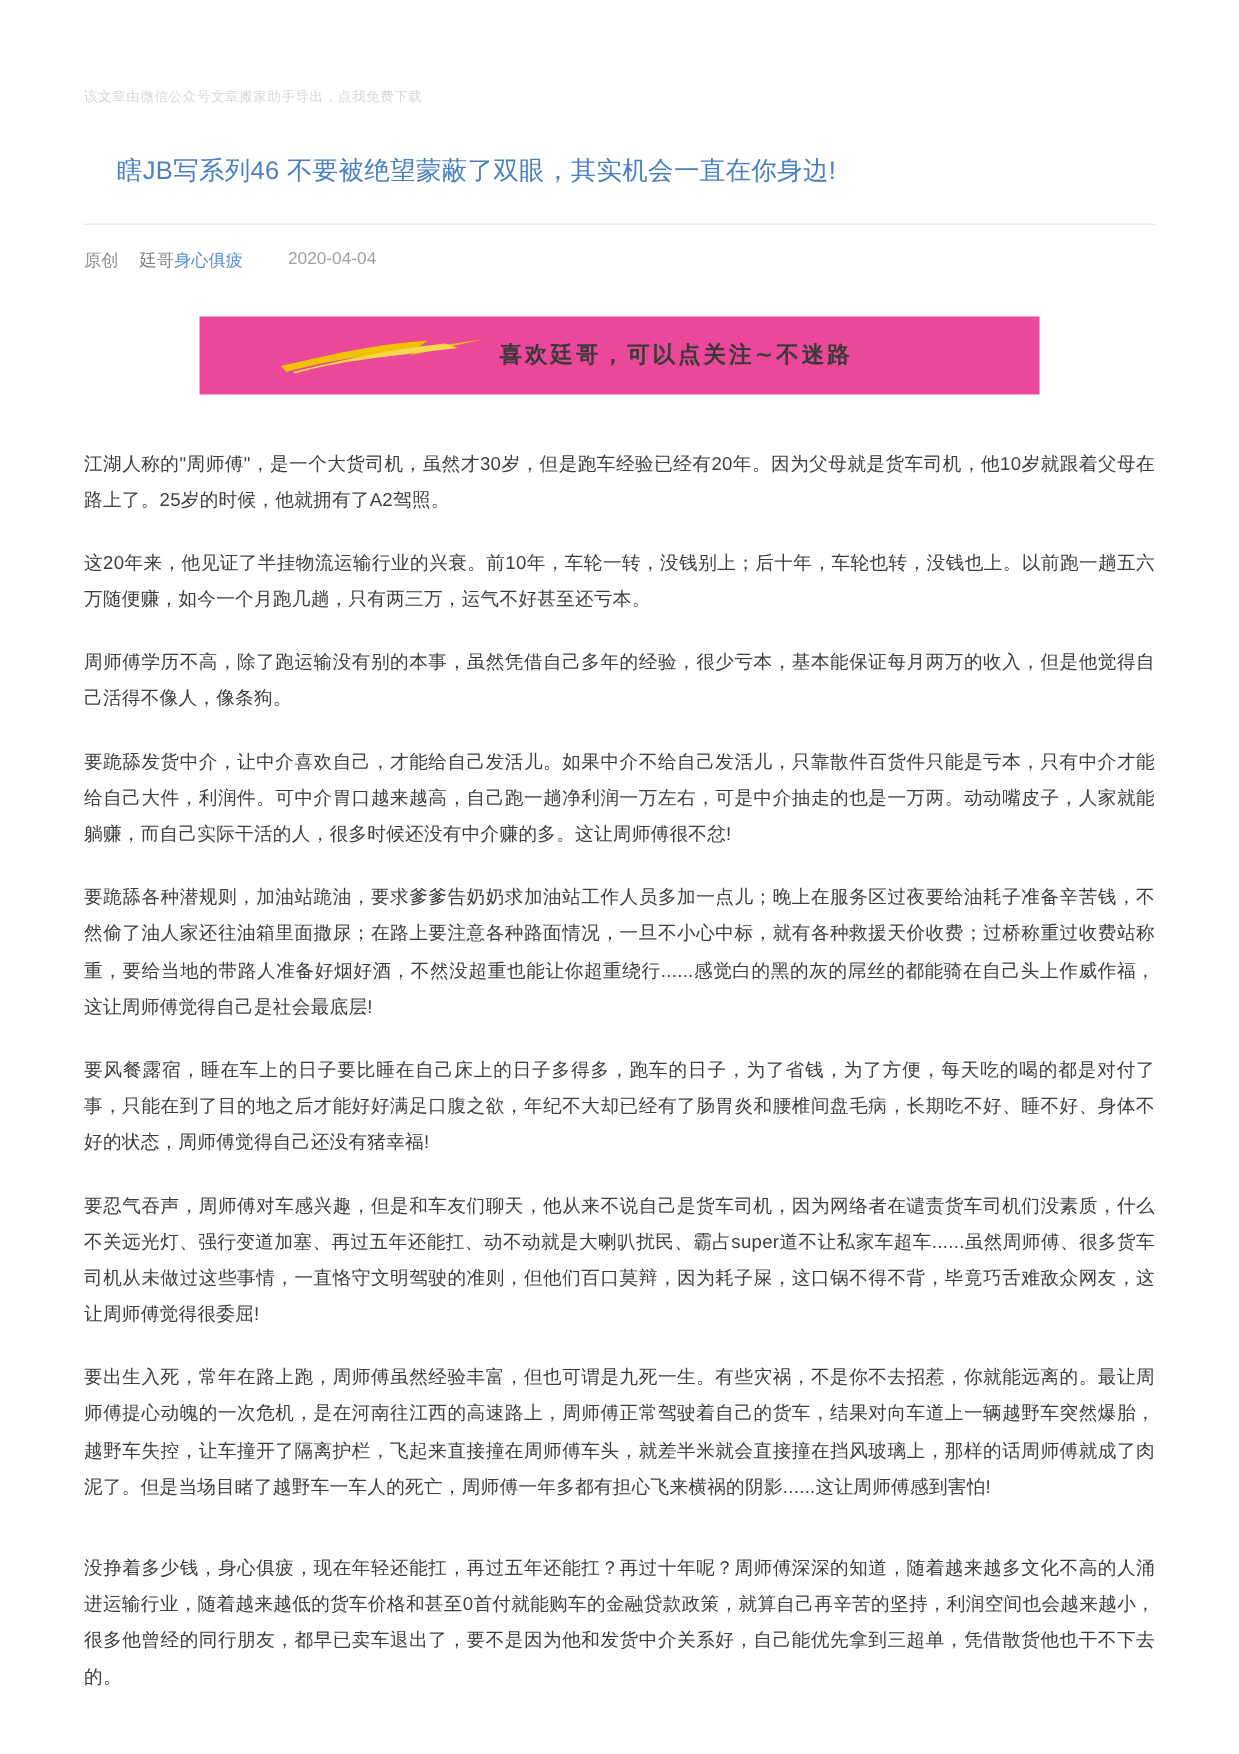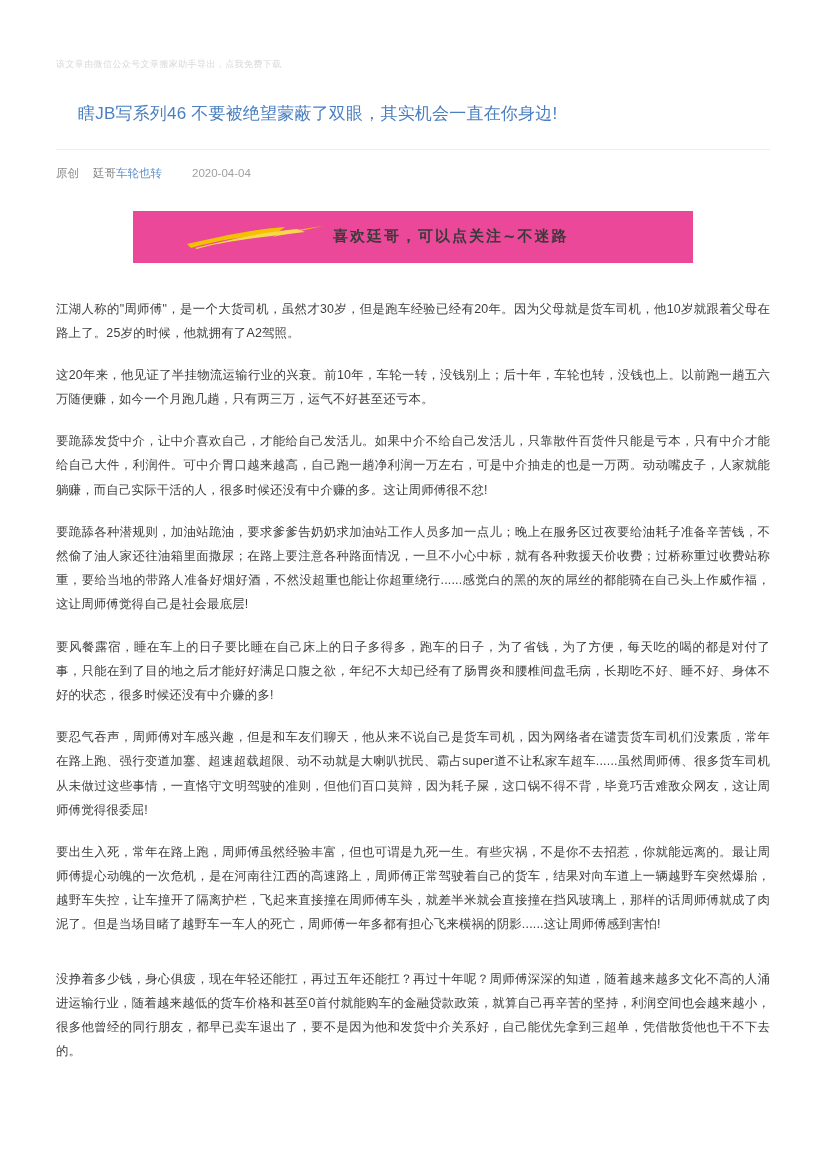--- a/index.html
+++ b/index.html
@@ -113,36 +113,37 @@
 
   <div class="watermark">该文章由微信公众号文章搬家助手导出，点我免费下载</div>
 
   <h1 class="article-title">瞎JB写系列46 不要被绝望蒙蔽了双眼，其实机会一直在你身边!</h1>
 
   <div class="meta-divider"></div>
 
   <div class="meta-row">
     <span class="m-original">原创</span>
     <span class="m-author">廷哥</span>
-    <span class="m-account">车轮也转</span>
+    <span class="m-account">身心俱疲</span>
     <span class="m-date">2020-04-04</span>
   </div>
 
   <div class="banner">
     <svg class="banner-arrow" viewBox="0 0 140 26">
       <path d="M2 20 C 30 14, 60 6, 100 3 L 92 9 L 138 2 L 88 13 L 96 9 C 62 12, 30 17, 6 24 Z" fill="#f2c200"></path>
       <path d="M10 24 C 40 17, 72 9, 112 5 L 120 8 L 70 14 C 46 17, 24 21, 12 25 Z" fill="#f6d84f"></path>
     </svg>
     <div class="banner-text">喜欢廷哥，可以点关注~不迷路</div>
   </div>
 
   <div class="body-text">
     <p>江湖人称的"周师傅"，是一个大货司机，虽然才30岁，但是跑车经验已经有20年。因为父母就是货车司机，他10岁就跟着父母在路上了。25岁的时候，他就拥有了A2驾照。</p>
     <p>这20年来，他见证了半挂物流运输行业的兴衰。前10年，车轮一转，没钱别上；后十年，车轮也转，没钱也上。以前跑一趟五六万随便赚，如今一个月跑几趟，只有两三万，运气不好甚至还亏本。</p>
+    <p>周师傅学历不高，除了跑运输没有别的本事，虽然凭借自己多年的经验，很少亏本，基本能保证每月两万的收入，但是他觉得自己活得不像人，像条狗。</p>
     <p>要跪舔发货中介，让中介喜欢自己，才能给自己发活儿。如果中介不给自己发活儿，只靠散件百货件只能是亏本，只有中介才能给自己大件，利润件。可中介胃口越来越高，自己跑一趟净利润一万左右，可是中介抽走的也是一万两。动动嘴皮子，人家就能躺赚，而自己实际干活的人，很多时候还没有中介赚的多。这让周师傅很不忿!</p>
     <p>要跪舔各种潜规则，加油站跪油，要求爹爹告奶奶求加油站工作人员多加一点儿；晚上在服务区过夜要给油耗子准备辛苦钱，不然偷了油人家还往油箱里面撒尿；在路上要注意各种路面情况，一旦不小心中标，就有各种救援天价收费；过桥称重过收费站称重，要给当地的带路人准备好烟好酒，不然没超重也能让你超重绕行......感觉白的黑的灰的屌丝的都能骑在自己头上作威作福，这让周师傅觉得自己是社会最底层!</p>
-    <p>要风餐露宿，睡在车上的日子要比睡在自己床上的日子多得多，跑车的日子，为了省钱，为了方便，每天吃的喝的都是对付了事，只能在到了目的地之后才能好好满足口腹之欲，年纪不大却已经有了肠胃炎和腰椎间盘毛病，长期吃不好、睡不好、身体不好的状态，很多时候还没有中介赚的多!</p>
-    <p>要忍气吞声，周师傅对车感兴趣，但是和车友们聊天，他从来不说自己是货车司机，因为网络者在谴责货车司机们没素质，常年在路上跑、强行变道加塞、超速超载超限、动不动就是大喇叭扰民、霸占super道不让私家车超车......虽然周师傅、很多货车司机从未做过这些事情，一直恪守文明驾驶的准则，但他们百口莫辩，因为耗子屎，这口锅不得不背，毕竟巧舌难敌众网友，这让周师傅觉得很委屈!</p>
+    <p>要风餐露宿，睡在车上的日子要比睡在自己床上的日子多得多，跑车的日子，为了省钱，为了方便，每天吃的喝的都是对付了事，只能在到了目的地之后才能好好满足口腹之欲，年纪不大却已经有了肠胃炎和腰椎间盘毛病，长期吃不好、睡不好、身体不好的状态，周师傅觉得自己还没有猪幸福!</p>
+    <p>要忍气吞声，周师傅对车感兴趣，但是和车友们聊天，他从来不说自己是货车司机，因为网络者在谴责货车司机们没素质，什么不关远光灯、强行变道加塞、再过五年还能扛、动不动就是大喇叭扰民、霸占super道不让私家车超车......虽然周师傅、很多货车司机从未做过这些事情，一直恪守文明驾驶的准则，但他们百口莫辩，因为耗子屎，这口锅不得不背，毕竟巧舌难敌众网友，这让周师傅觉得很委屈!</p>
     <p>要出生入死，常年在路上跑，周师傅虽然经验丰富，但也可谓是九死一生。有些灾祸，不是你不去招惹，你就能远离的。最让周师傅提心动魄的一次危机，是在河南往江西的高速路上，周师傅正常驾驶着自己的货车，结果对向车道上一辆越野车突然爆胎，越野车失控，让车撞开了隔离护栏，飞起来直接撞在周师傅车头，就差半米就会直接撞在挡风玻璃上，那样的话周师傅就成了肉泥了。但是当场目睹了越野车一车人的死亡，周师傅一年多都有担心飞来横祸的阴影......这让周师傅感到害怕!</p>
     <p class="gap-large">没挣着多少钱，身心俱疲，现在年轻还能扛，再过五年还能扛？再过十年呢？周师傅深深的知道，随着越来越多文化不高的人涌进运输行业，随着越来越低的货车价格和甚至0首付就能购车的金融贷款政策，就算自己再辛苦的坚持，利润空间也会越来越小，很多他曾经的同行朋友，都早已卖车退出了，要不是因为他和发货中介关系好，自己能优先拿到三超单，凭借散货他也干不下去的。</p>
   </div>
 
 </div>
 
 </body></html>

